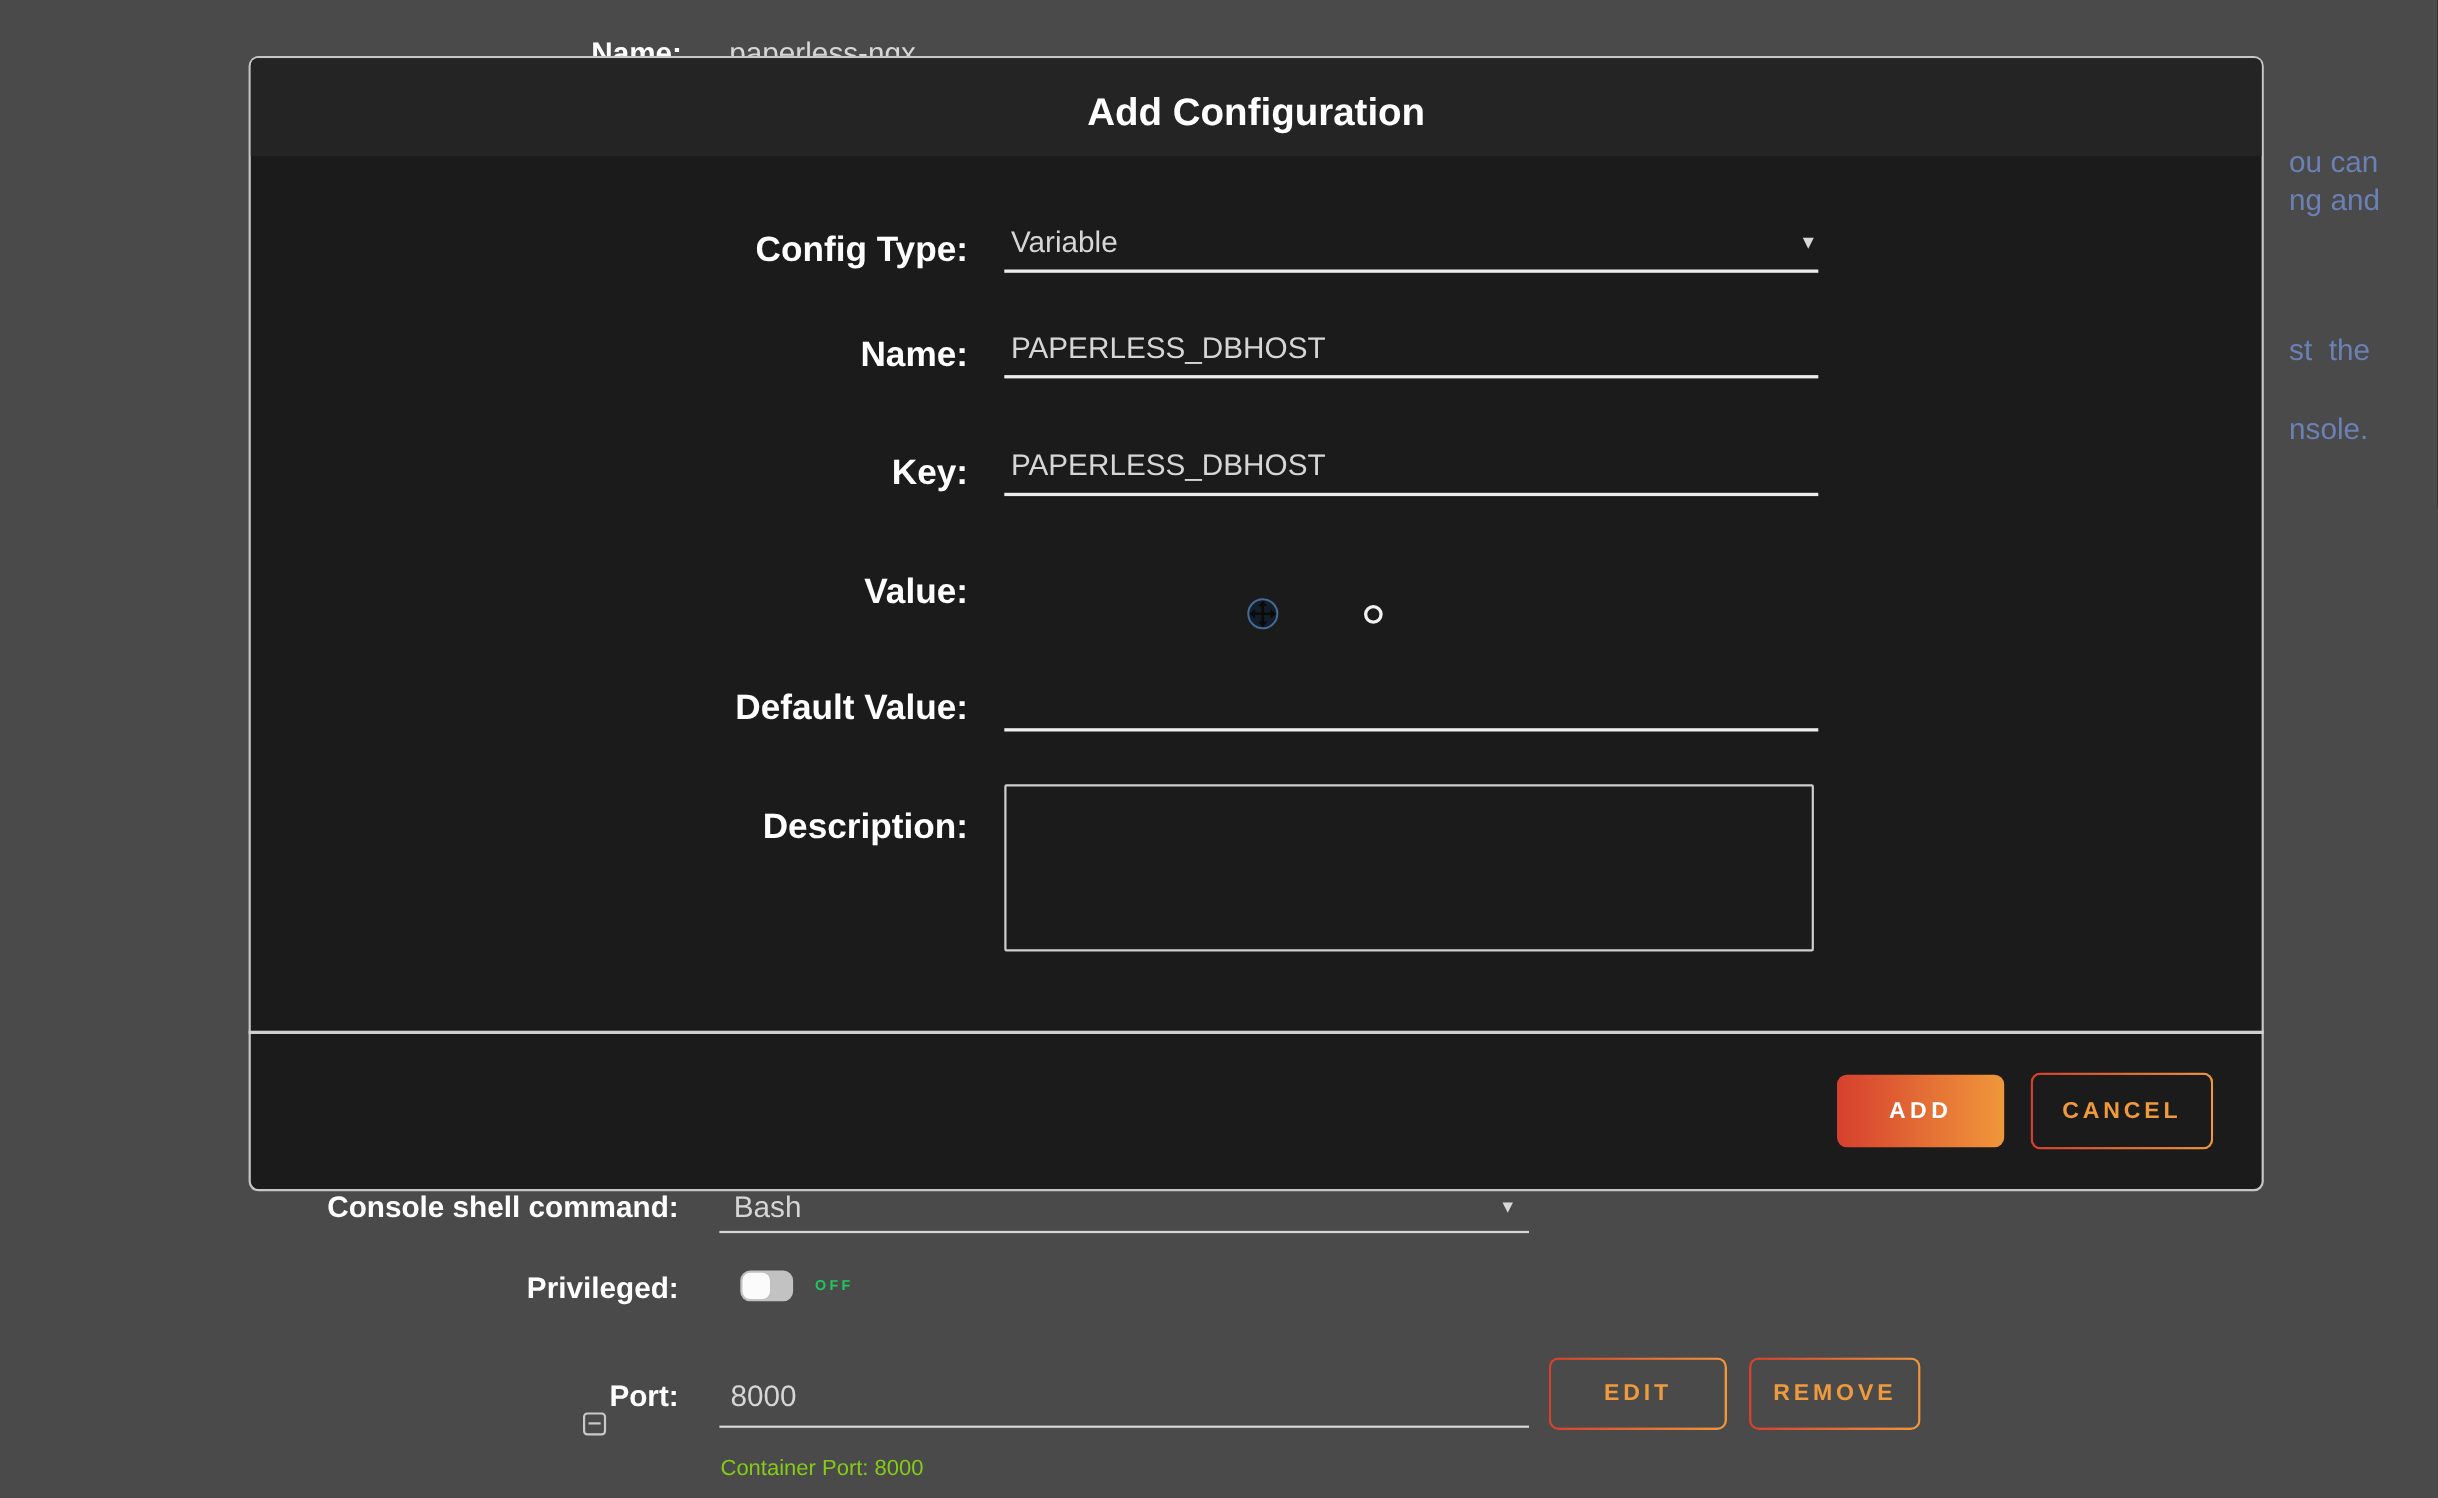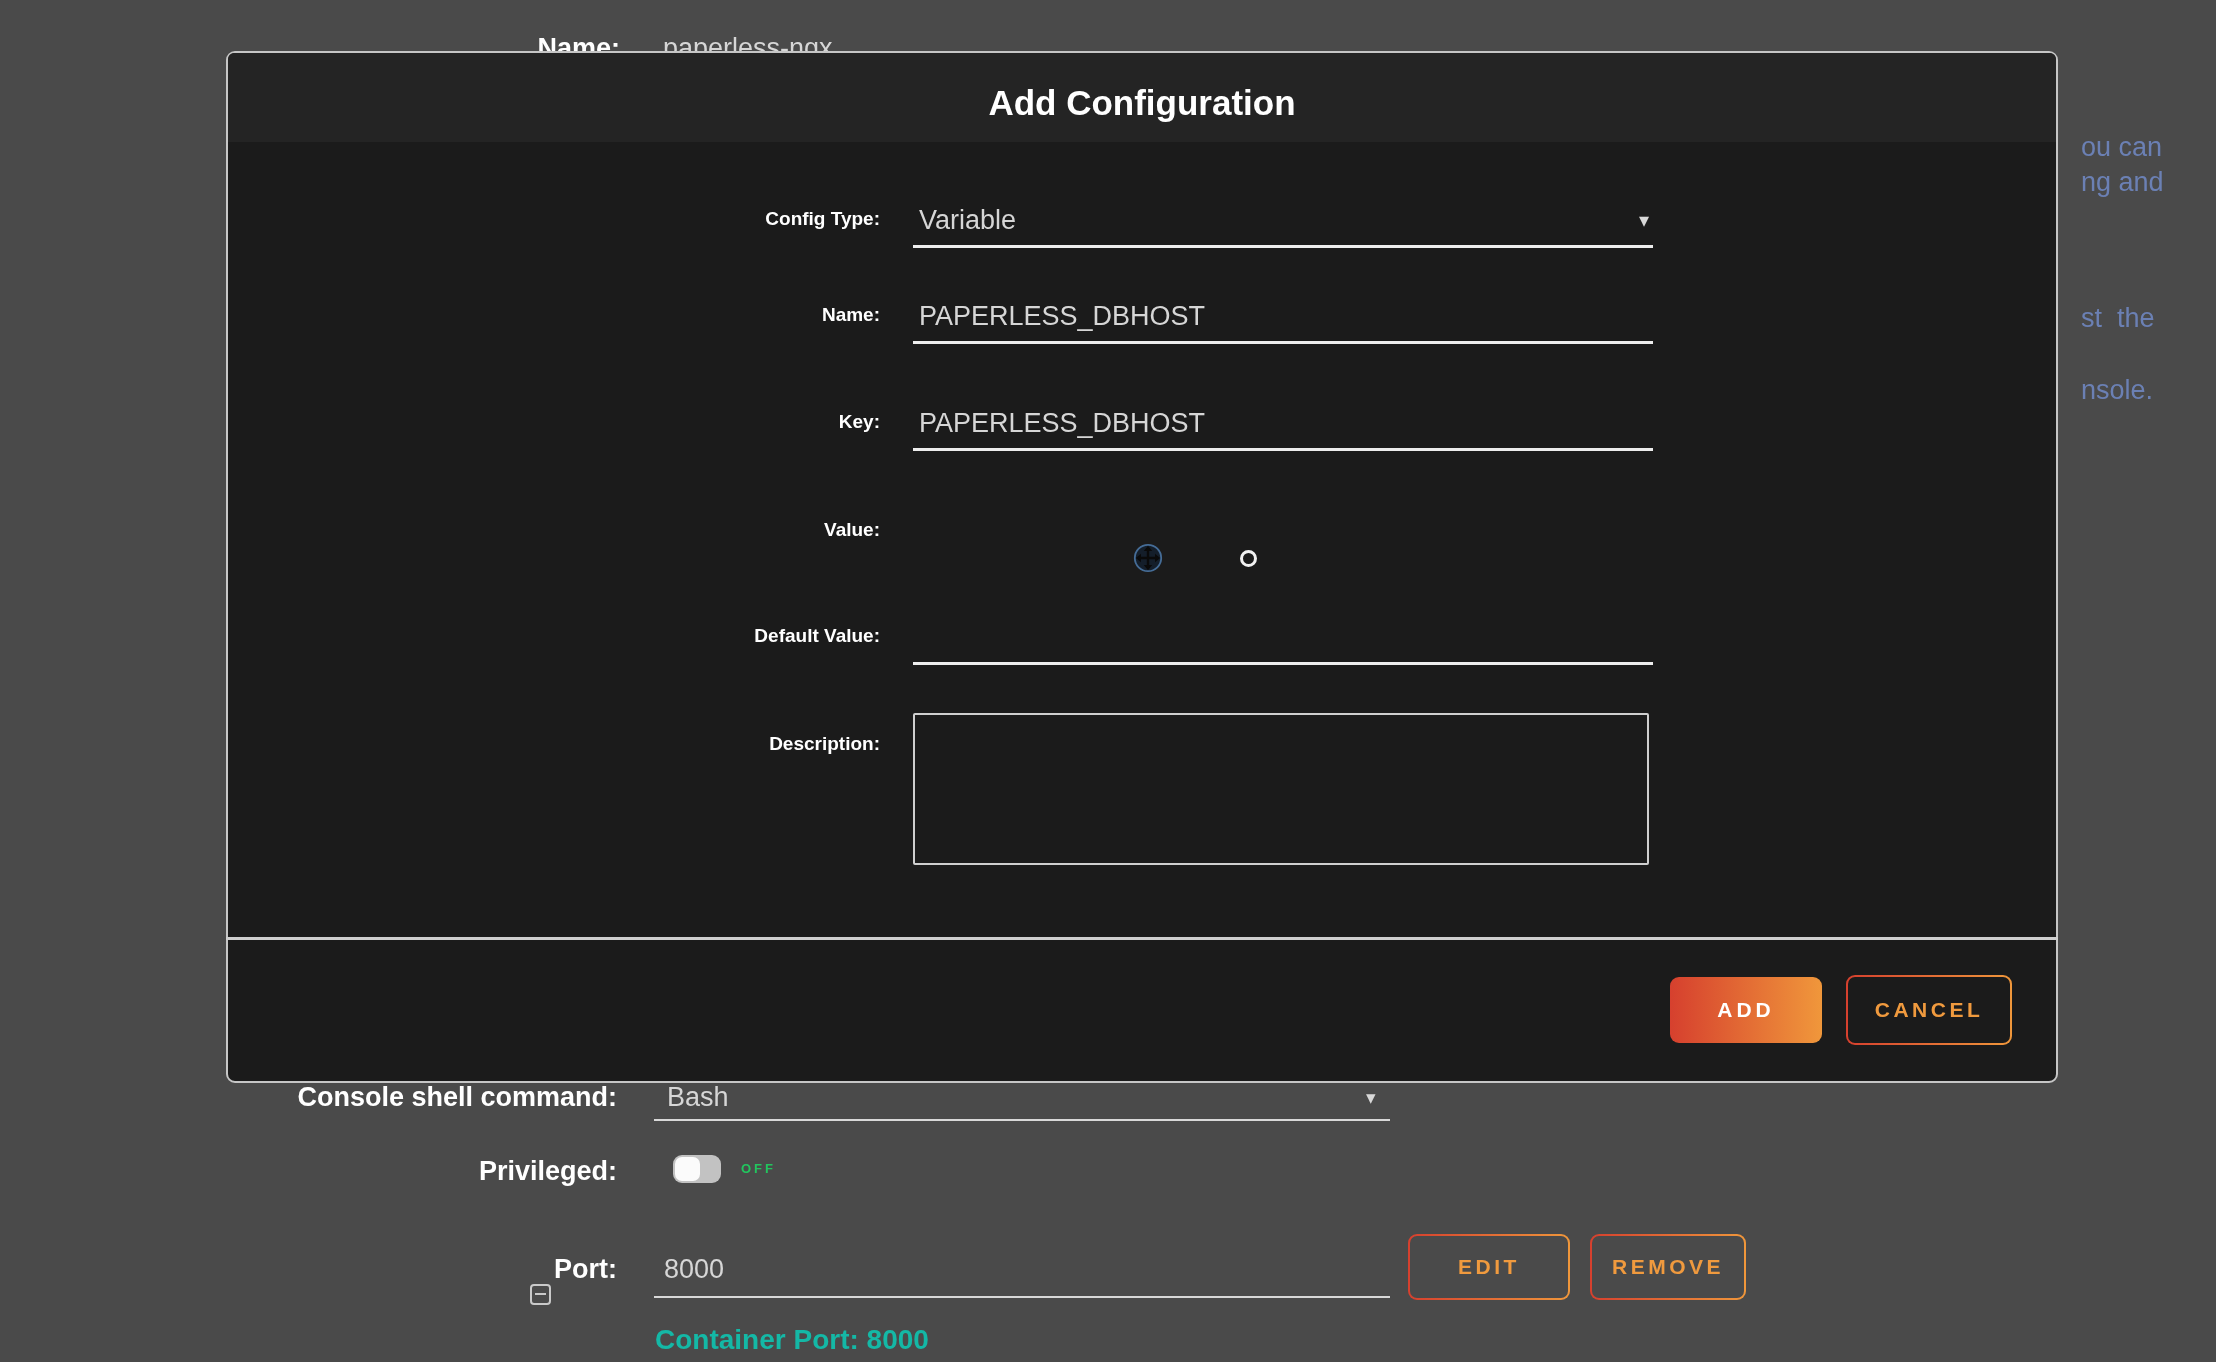--- a/index.html
+++ b/index.html
@@ -10,21 +10,21 @@
     -webkit-font-smoothing:antialiased;
   }
   .abs{position:absolute;}
   
   .bg-label{font-weight:bold;color:#ffffff;font-size:27px;}
   .bg-value{color:#d6d6d6;font-size:27px;}
   .right-align{text-align:right;}
   .underline-field{border-bottom:2px solid #d8d8d8;height:0;}
   .frag{color:#6b80b4;font-size:27px;white-space:pre;margin-left:18px;}
   .caret{color:#d8d8d8;font-size:19px;line-height:1;}
-  .orange-text{color:#14b8a6;font-size:28px;font-weight:bold;}
+  .orange-text{color:#84cc16;font-size:20px;}
   
   .ghost-btn{
     display:flex;align-items:center;justify-content:center;
     border:2.5px solid transparent;border-radius:9px;
     background:linear-gradient(#4a4a4a,#4a4a4a) padding-box,
                linear-gradient(90deg,#d6402e,#f0973b) border-box;
     color:#f09a3e;font-size:21px;font-weight:bold;letter-spacing:3.5px;
     cursor:pointer;
   }
   .ghost-btn.on-dark{
@@ -43,21 +43,21 @@
     background:#1b1b1b;border:2.5px solid #c6c6c6;border-radius:9px;
     box-sizing:border-box;z-index:5;
   }
   .modal-header{
     position:absolute;left:0;top:0;right:0;height:89px;
     background:#242424;border-radius:6px 6px 0 0;
     display:flex;align-items:center;justify-content:center;padding-top:10px;box-sizing:border-box;
   }
   .modal-title{color:#ffffff;font-size:35px;font-weight:bold;}
   .m-label{position:absolute;left:280px;width:372px;text-align:right;
-           color:#ffffff;font-size:19px;font-weight:bold;}
+           color:#ffffff;font-size:32px;font-weight:bold;}
   .m-field{position:absolute;left:685px;width:740px;height:46px;
            border-bottom:3px solid #ededed;box-sizing:border-box;
            display:flex;align-items:center;padding:0 4px 7px 6px;
            color:#d6d6d6;font-size:27px;cursor:text;}
   .m-field .caret{margin-left:auto;align-self:center;font-size:20px;}
   .m-textarea{position:absolute;left:685px;top:660px;width:736px;height:152px;
               border:2px solid #cfcfcf;border-radius:2px;background:#1b1b1b;
               color:#d6d6d6;font-size:26px;box-sizing:border-box;cursor:text;}
   .m-divider{position:absolute;left:-2px;right:-2px;top:884px;height:3px;background:#cfcfcf;}
   .add-btn{

